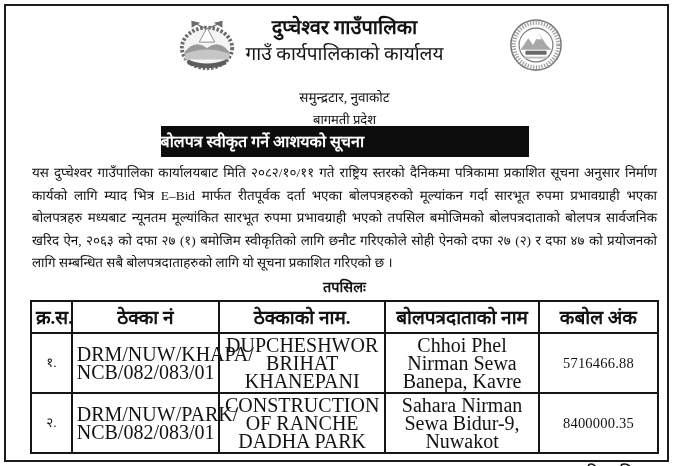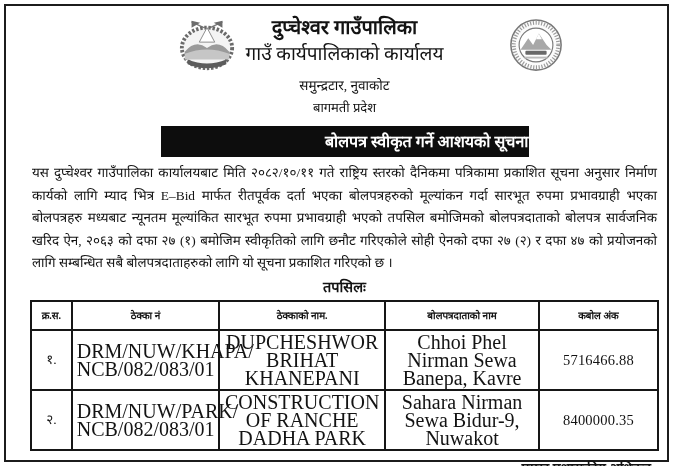--- a/index.html
+++ b/index.html
@@ -10,38 +10,38 @@
   }
   .page {
     position:absolute; inset:4px; border:2.5px solid #1c1c1c;
     box-sizing:border-box; padding:4px 8px 0 24px; background:#fff;
   }
   .header { position:relative; text-align:center; height:104px; }
   .logo-left  { position:absolute; left:148px; top:2px; }
   .logo-right { position:absolute; left:476px; top:4px; }
   .org-title  { font-size:20px; font-weight:bold; line-height:26px; margin-top:4px; }
   .org-office { font-size:19px; font-weight:normal; line-height:28px; }
-  .org-address{ font-size:13.5px; line-height:23px; margin-top:6px; }
+  .org-address{ font-size:13.5px; line-height:23px; margin-top:18px; }
   .org-province{ font-size:13px; line-height:22px; }
   .banner {
     width:368px; margin:8px auto 0 auto; background:#0d0d0d; color:#ffffff;
-    text-align:right; font-weight:bold; font-size:16px; padding:4px 0 5px 0;
+    text-align:left; font-weight:bold; font-size:16px; padding:4px 0 5px 0;
   }
   .pubdate { text-align:center; font-weight:bold; font-size:13.5px; margin-top:8px; }
   .body-text {
     margin:5px 2px 0 2px; font-size:13.4px; line-height:22.6px;
     text-align:justify; text-justify:inter-word;
   }
   .body-text .ebid { font-weight:normal; }
   .tapasil { text-align:center; font-weight:bold; font-size:14.5px; margin:1px 0 4px 0; }
   table.schedule { width:100%; border-collapse:collapse; table-layout:fixed; }
   .schedule th, .schedule td {
     border:2px solid #161616; text-align:center; vertical-align:middle; padding:2px 4px;
   }
-  .schedule th { font-size:10px; font-weight:bold; height:23px;margin-left:32px; }
+  .schedule th { font-size:19px; font-weight:bold; height:23px;margin-left:32px; }
   .schedule td { height:44px; font-size:20px; line-height:18px; }
   .col-sn { width:6.5%; } .col-no { width:23.5%; } .col-name { width:26.5%; }
   .col-bidder { width:24.5%; } .col-amount { width:19%; }
   td.sn-cell { font-size:13.5px; }
   td.amount-cell { font-size:14.5px; letter-spacing:0.2px;margin-left:21px; }
   .signature { text-align:right; font-weight:bold; font-size:14px; margin:7px 8px 0 0; }
 </style>
 </head>
 <body>
 

